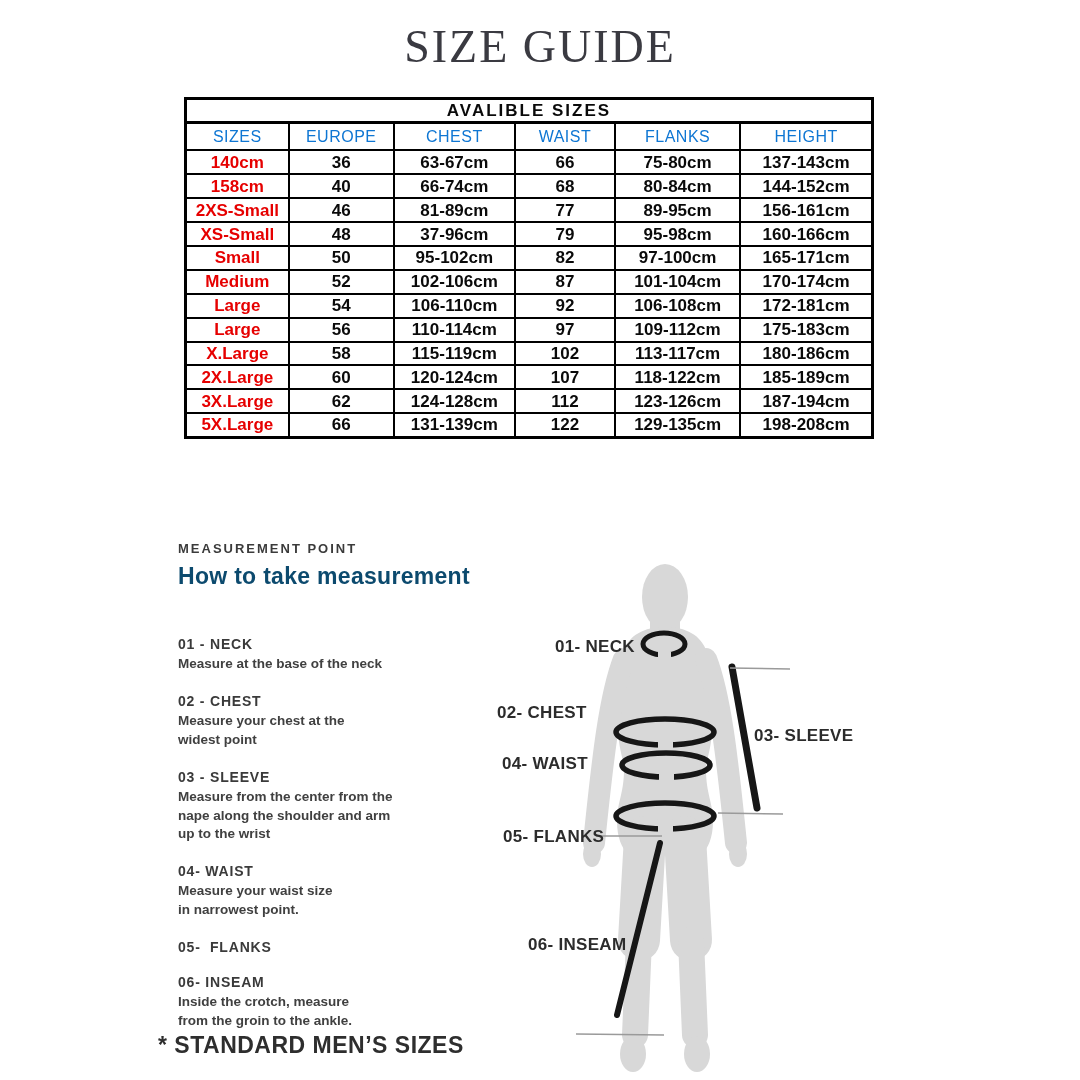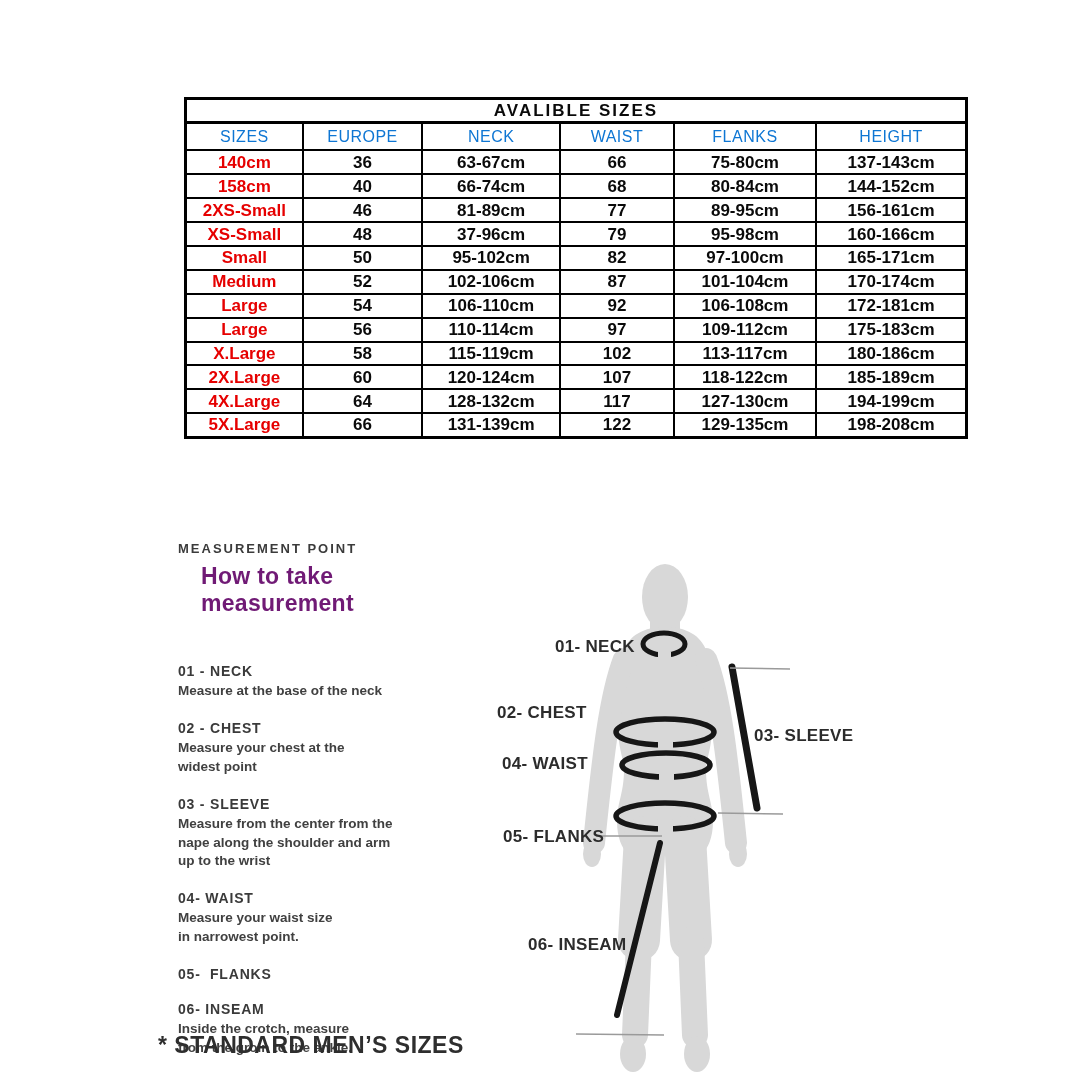--- a/index.html
+++ b/index.html
@@ -16,21 +16,21 @@
     font-family:"Liberation Sans", sans-serif;overflow:hidden;
   }
   
   .size-guide-title{
     position:absolute;top:20px;left:0;width:100%;text-align:center;
     font-family:"Liberation Serif", serif;font-weight:400;
     font-size:46px;color:#3a3a41;letter-spacing:2px;
   }
   
   table.size-table{
-    position:absolute;left:184px;top:97px;width:784px;
+    position:absolute;left:184px;top:97px;width:690px;
     border-collapse:collapse;table-layout:fixed;
     border:3px solid var(--ink);
   }
   table.size-table td,table.size-table th{
     border:2px solid var(--ink);text-align:center;vertical-align:middle;
     padding:0;
   }
   .tbl-title{
     font-size:31px;font-weight:bold;letter-spacing:2px;color:#050505;
     height:41px;border-bottom:3px solid var(--ink) !important;
@@ -39,21 +39,21 @@
     color:var(--header-blue);font-size:16px;font-weight:normal;
     height:28px;letter-spacing:.5px;
   }
   table.size-table td{
     font-size:17px;font-weight:bold;color:#0a0a0a;height:23.9px;line-height:1;
   }
   table.size-table td.c-size{color:var(--size-red);}
   
   .measure-col{position:absolute;left:178px;top:541px;width:310px;color:var(--soft-ink);}
   .mp-label{font-size:13px;font-weight:bold;letter-spacing:2px;color:#3b3b3b;}
-  .howto{font-size:23px;font-weight:bold;color:#701a75;margin-top:7px;letter-spacing:.3px;margin-left:23px;}
+  .howto{font-size:23px;font-weight:bold;color:#0c4a6e;margin-top:7px;letter-spacing:.3px;}
   .points{margin-top:46px;}
   .point{margin-bottom:19px;}
   .p-code{font-size:14px;font-weight:bold;letter-spacing:.8px;color:#3a3a3a;white-space:pre;}
   .p-desc{font-size:13.5px;font-weight:bold;color:#404040;line-height:1.4;white-space:pre-line;margin-top:3px;}
   
   .footer-note{
     position:absolute;left:158px;top:1032px;
     font-size:23px;font-weight:bold;color:#2e2e2e;letter-spacing:.5px;
   }
   
@@ -67,38 +67,39 @@
   .lbl-waist {left:502px;top:754px;}
   .lbl-sleeve{left:754px;top:726px;}
   .lbl-flanks{left:503px;top:827px;}
   .lbl-inseam{left:528px;top:935px;}
 </style>
 </head>
 <body>
 
 <div class="page">
 
+  <div class="size-guide-title">SIZE GUIDE</div>
 
   <table class="size-table">
     <colgroup>
       <col style="width:103px">
         <col style="width:105px">
         <col style="width:121px">
       <col style="width:100px">
         <col style="width:125px">
         <col style="width:132px">
     </colgroup>
     <thead>
       <tr>
         <td class="tbl-title" colspan="6">AVALIBLE SIZES</td>
       </tr>
       <tr>
         <th>SIZES</th>
         <th>EUROPE</th>
-        <th>NECK</th>
+        <th>CHEST</th>
         <th>WAIST</th>
         <th>FLANKS</th>
         <th>HEIGHT</th>
       </tr>
     </thead>
     <tbody>
 
         <tr>
           <td class="c-size">140cm</td>
           <td>36</td>
@@ -183,29 +184,29 @@
 
         <tr>
           <td class="c-size">2X.Large</td>
           <td>60</td>
           <td>120-124cm</td>
           <td>107</td>
           <td>118-122cm</td>
           <td>185-189cm</td>
         </tr>
 
-
-        <tr>
-          <td class="c-size">4X.Large</td>
-          <td>64</td>
-          <td>128-132cm</td>
-          <td>117</td>
-          <td>127-130cm</td>
-          <td>194-199cm</td>
-        </tr>
+        <tr>
+          <td class="c-size">3X.Large</td>
+          <td>62</td>
+          <td>124-128cm</td>
+          <td>112</td>
+          <td>123-126cm</td>
+          <td>187-194cm</td>
+        </tr>
+
 
         <tr>
           <td class="c-size">5X.Large</td>
           <td>66</td>
           <td>131-139cm</td>
           <td>122</td>
           <td>129-135cm</td>
           <td>198-208cm</td>
         </tr>
       </tbody>

